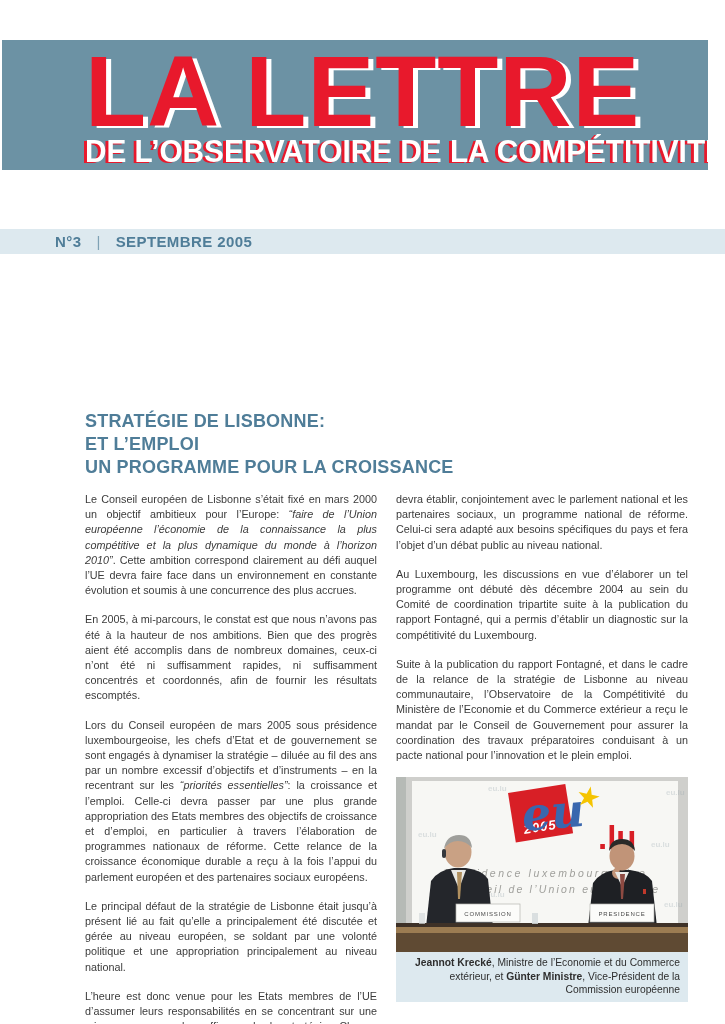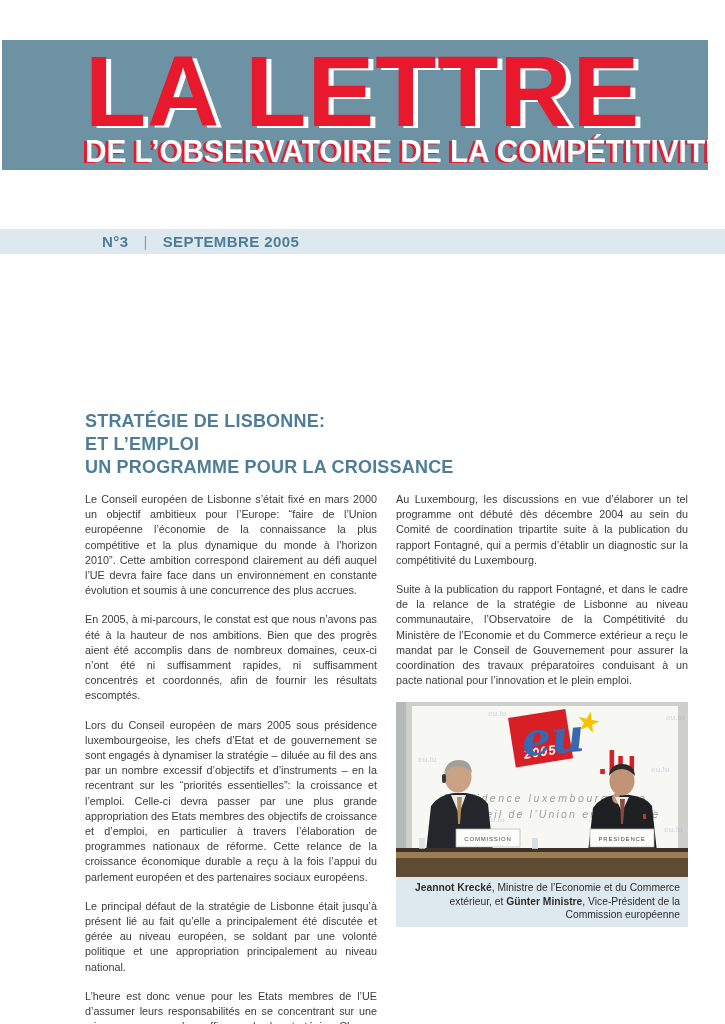--- a/index.html
+++ b/index.html
@@ -26,42 +26,42 @@
     letter-spacing:0; white-space:nowrap;
     transform:scaleX(0.96); transform-origin:left center;
     text-shadow:-3px 1px 0 #E8192C;
   }
 
   
   .issue-bar {
     position:absolute; left:0; top:229px; width:725px; height:25px;
     background:#DDE9EF; color:#4F7D98;
     font-weight:bold; font-size:15px; line-height:25px;
-    padding-left:102px; letter-spacing:0.4px;
+    padding-left:55px; letter-spacing:0.4px;
   }
   .issue-bar .sep { margin:0 15px; font-weight:normal; color:#7FA2B5; }
 
   
   .article-title {
     position:absolute; left:85px; top:410px;
     color:#4F7D98; font-size:18px; font-weight:bold; line-height:23px;
     letter-spacing:0.2px;
   }
 
   
   .columns {
     position:absolute; left:85px; top:492px; width:603px;
     display:flex; gap:19px;
   }
   .col {
     width:292px; font-size:10.8px; line-height:15.2px;
     text-align:justify; color:#3B3B3B;
   }
   .col p { margin-bottom:14px; }
-  .q { }
+  .q { font-style:italic; }
 
   
   .photo-figure { margin-top:1px; width:292px; }
   .photo-figure svg { display:block; }
   .photo-caption {
     background:#DDE9EF; text-align:right;
     font-size:10.3px; line-height:13.5px;
     padding:4px 8px 5px 8px; color:#2E2E2E;
   }
   .photo-caption b { font-weight:bold; }
@@ -90,20 +90,21 @@
 
     <div class="col">
       <p><span>Le Conseil européen de Lisbonne s’était fixé en mars 2000 un objectif ambitieux pour l’Europe: </span><span class="q">“faire de l’Union européenne l’économie de la connaissance la plus compétitive et la plus dynamique du monde à l’horizon 2010”</span><span>. Cette ambition correspond clairement au défi auquel l’UE devra faire face dans un environnement en constante évolution et soumis à une concurrence des plus accrues.</span></p>
       <p>En 2005, à mi-parcours, le constat est que nous n’avons pas été à la hauteur de nos ambitions. Bien que des progrès aient été accomplis dans de nombreux domaines, ceux-ci n’ont été ni suffisamment rapides, ni suffisamment concentrés et coordonnés, afin de fournir les résultats escomptés.</p>
       <p><span>Lors du Conseil européen de mars 2005 sous présidence luxembourgeoise, les chefs d’Etat et de gouvernement se sont engagés à dynamiser la stratégie – diluée au fil des ans par un nombre excessif d’objectifs et d’instruments – en la recentrant sur les </span><span class="q">“priorités essentielles”</span><span>: la croissance et l’emploi. Celle-ci devra passer par une plus grande appropriation des Etats membres des objectifs de croissance et d’emploi, en particulier à travers l’élaboration de programmes nationaux de réforme. Cette relance de la croissance économique durable a reçu à la fois l’appui du parlement européen et des partenaires sociaux européens.</span></p>
       <p>Le principal défaut de la stratégie de Lisbonne était jusqu’à présent lié au fait qu’elle a principalement été discutée et gérée au niveau européen, se soldant par une volonté politique et une appropriation principalement au niveau national.</p>
       <p>L’heure est donc venue pour les Etats membres de l’UE d’assumer leurs responsabilités en se concentrant sur une mise en œuvre plus efficace de la stratégie. Chaque gouvernement national</p>
     </div>
 
     <div class="col">
+      <p>devra établir, conjointement avec le parlement national et les partenaires sociaux, un programme national de réforme. Celui-ci sera adapté aux besoins spécifiques du pays et fera l’objet d’un débat public au niveau national.</p>
       <p>Au Luxembourg, les discussions en vue d’élaborer un tel programme ont débuté dès décembre 2004 au sein du Comité de coordination tripartite suite à la publication du rapport Fontagné, qui a permis d’établir un diagnostic sur la compétitivité du Luxembourg.</p>
       <p>Suite à la publication du rapport Fontagné, et dans le cadre de la relance de la stratégie de Lisbonne au niveau communautaire, l’Observatoire de la Compétitivité du Ministère de l’Economie et du Commerce extérieur a reçu le mandat par le Conseil de Gouvernement pour assurer la coordination des travaux préparatoires conduisant à un pacte national pour l’innovation et le plein emploi.</p>
 
       <figure class="photo-figure">
         <svg width="292" height="175" viewBox="0 0 292 175" xmlns="http://www.w3.org/2000/svg">
 
           <rect x="0" y="0" width="292" height="175" fill="#cfcfcc"></rect>
           <rect x="0" y="0" width="10" height="175" fill="#b6bab6"></rect>
 
           <rect x="16" y="4" width="266" height="142" fill="#f7f7f4"></rect>

